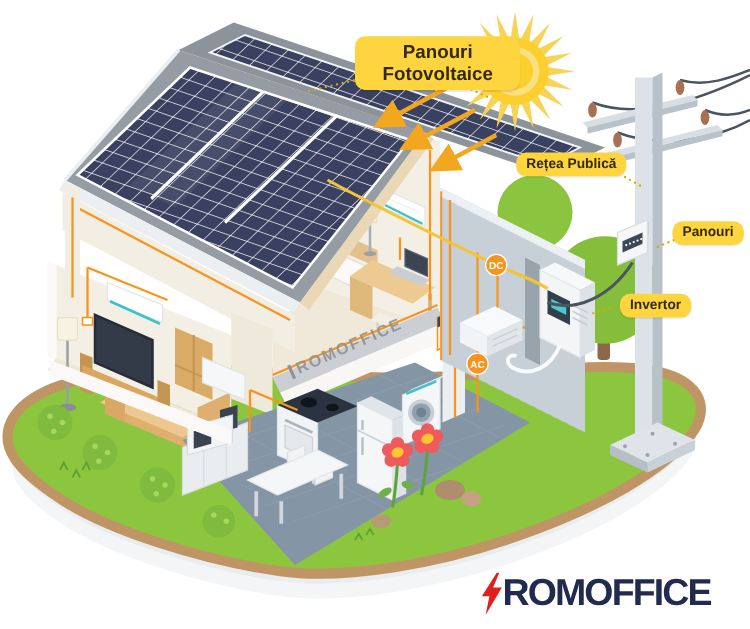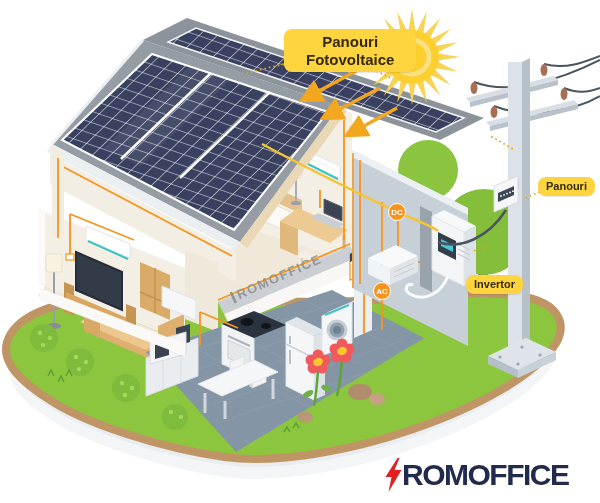--- a/index.html
+++ b/index.html
@@ -412,22 +412,23 @@
     <path d="M492,137 L513,149"></path>
     <path d="M539,192 L525,198"></path>
     <path d="M488,247 L473,251"></path>
   </g>
 </svg>
 
 <div class="callout two-line" style="left:284px;top:29px;">
   <div>Panouri</div>
   <div>Fotovoltaice</div>
 </div>
+<div class="callout one-line" style="left:413px;top:122px;">Rețea Publică</div>
 <div class="callout one-line" style="left:538px;top:177px;">Panouri</div>
-<div class="callout one-line" style="left:466px;top:235px;margin-top:40px;">Invertor</div>
+<div class="callout one-line" style="left:496px;top:235px;">Invertor</div>
 
 <div class="logo">
   <svg width="21" height="34" viewBox="0 0 20 34">
     <path d="M13,0 L1,19 L7,19 L4,34 L17,12 L10,12 L15,0 Z" fill="#E02020"></path>
   </svg>
   <span>ROMOFFICE</span>
 </div>
 
 </div>
 

